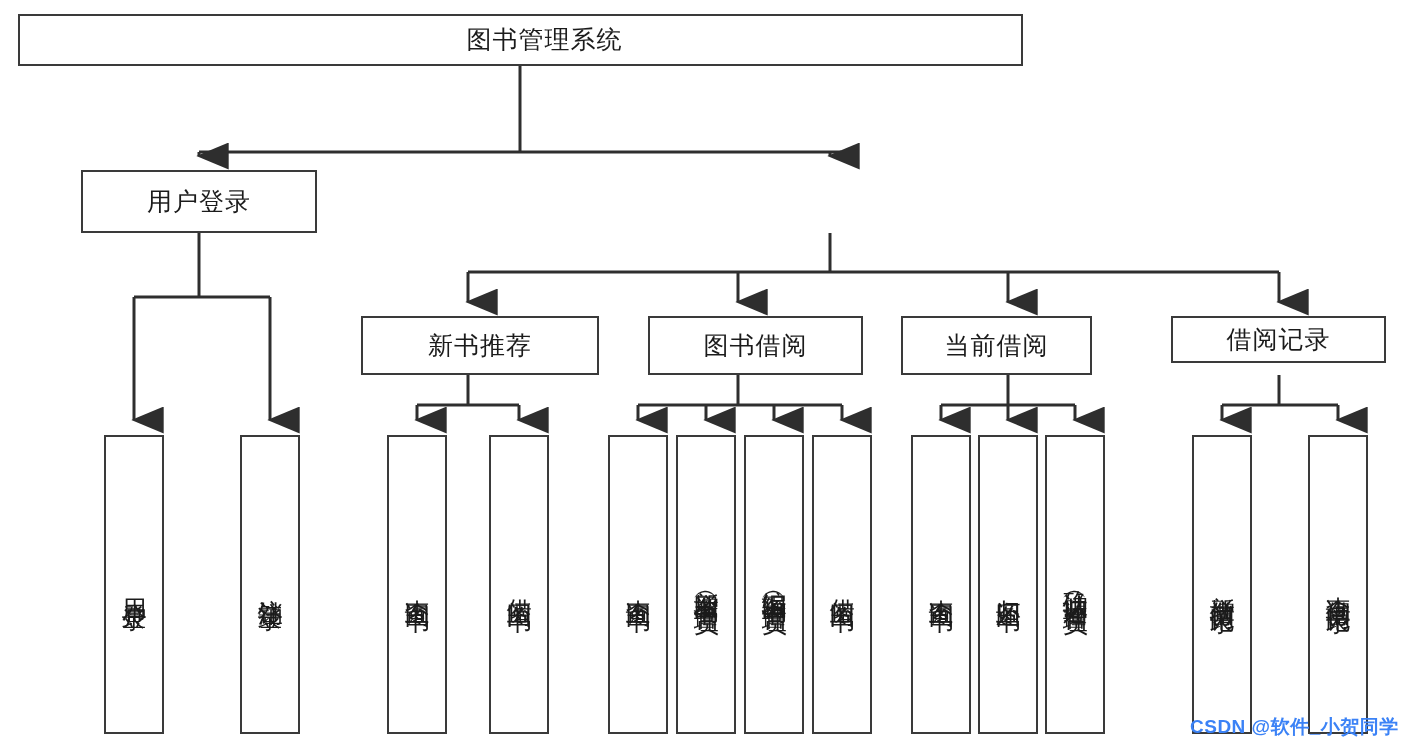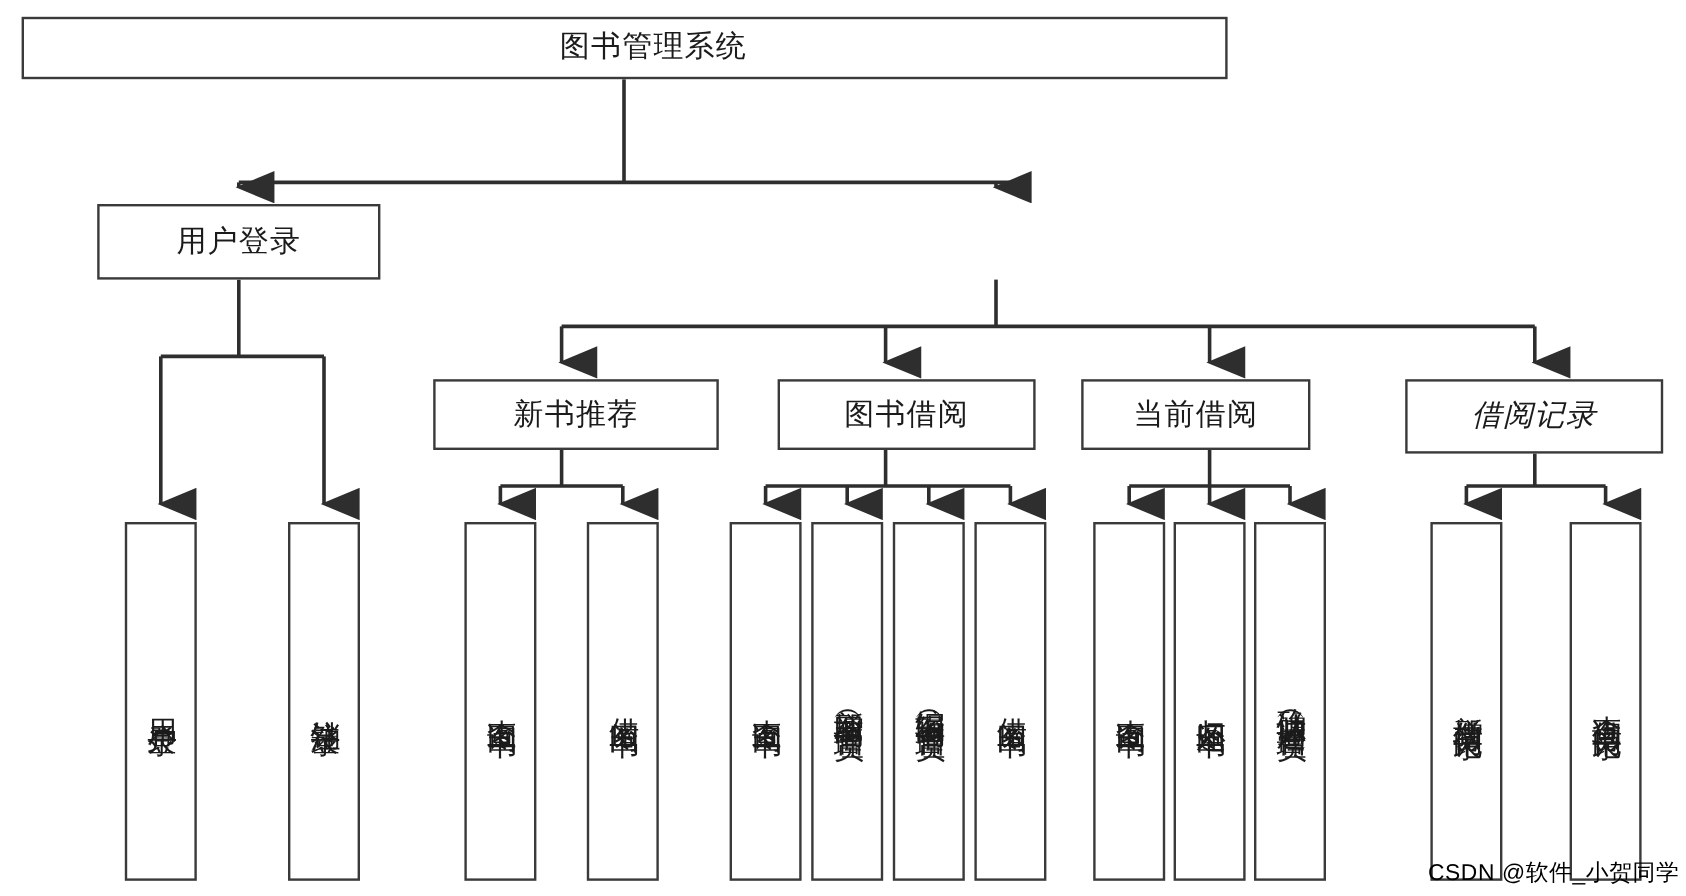--- a/index.html
+++ b/index.html
@@ -61,23 +61,24 @@
     line-height: 1.18;
     letter-spacing: 3px;
     color: #1b1b1b;
     white-space: nowrap;
   }
   .watermark {
     position: absolute;
     left: 1190px;
     top: 714px;
     font-size: 19px;
-    color: #000000;
+    color: #3b82f6;
     white-space: nowrap;
     letter-spacing: 0.5px;
+    font-weight: bold;
   }
 </style>
 </head>
 <body>
 
 <div id="canvas">
 
   <svg id="wires" viewBox="0 0 1405 747" xmlns="http://www.w3.org/2000/svg">
     <defs>
       <marker id="arrow" viewBox="0 0 10 12" refX="5" refY="11" markerWidth="9" markerHeight="11" orient="auto-start-reverse">
@@ -138,21 +139,21 @@
 
   <div class="node h-node" style="left:361px; top:316px; width:238px; height:59px;">
     <span>新书推荐</span>
   </div>
   <div class="node h-node" style="left:648px; top:316px; width:215px; height:59px;">
     <span>图书借阅</span>
   </div>
   <div class="node h-node" style="left:901px; top:316px; width:191px; height:59px;">
     <span>当前借阅</span>
   </div>
-  <div class="node h-node" style="left:1171px; top:316px; width:215px; height:62px;font-style:italic;">
+  <div class="node h-node" style="left:1171px; top:316px; width:215px; height:47px;">
     <span>借阅记录</span>
   </div>
 
   <div class="leaf" style="left:104px; top:435px; width:60px; height:299px;">
     <span class="vtext">用户登录</span>
   </div>
   <div class="leaf" style="left:240px; top:435px; width:60px; height:299px;">
     <span class="vtext">注销登录</span>
   </div>
 

